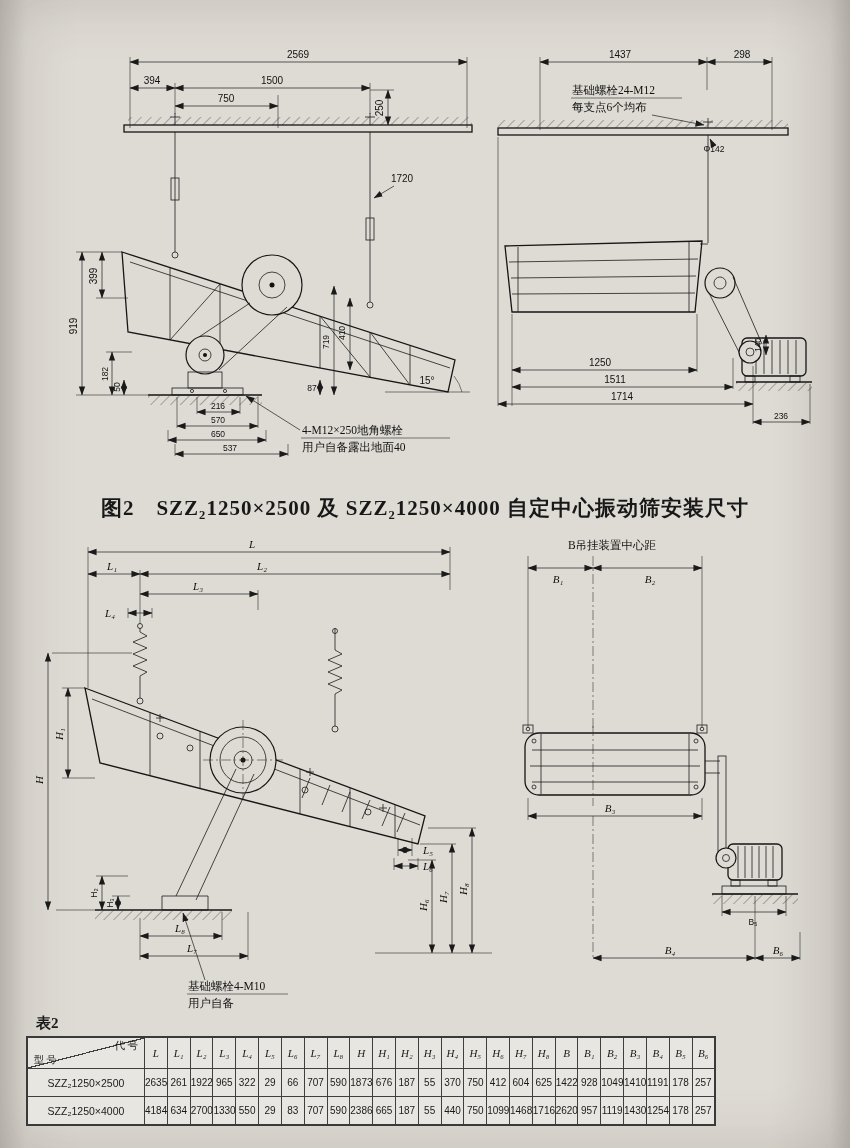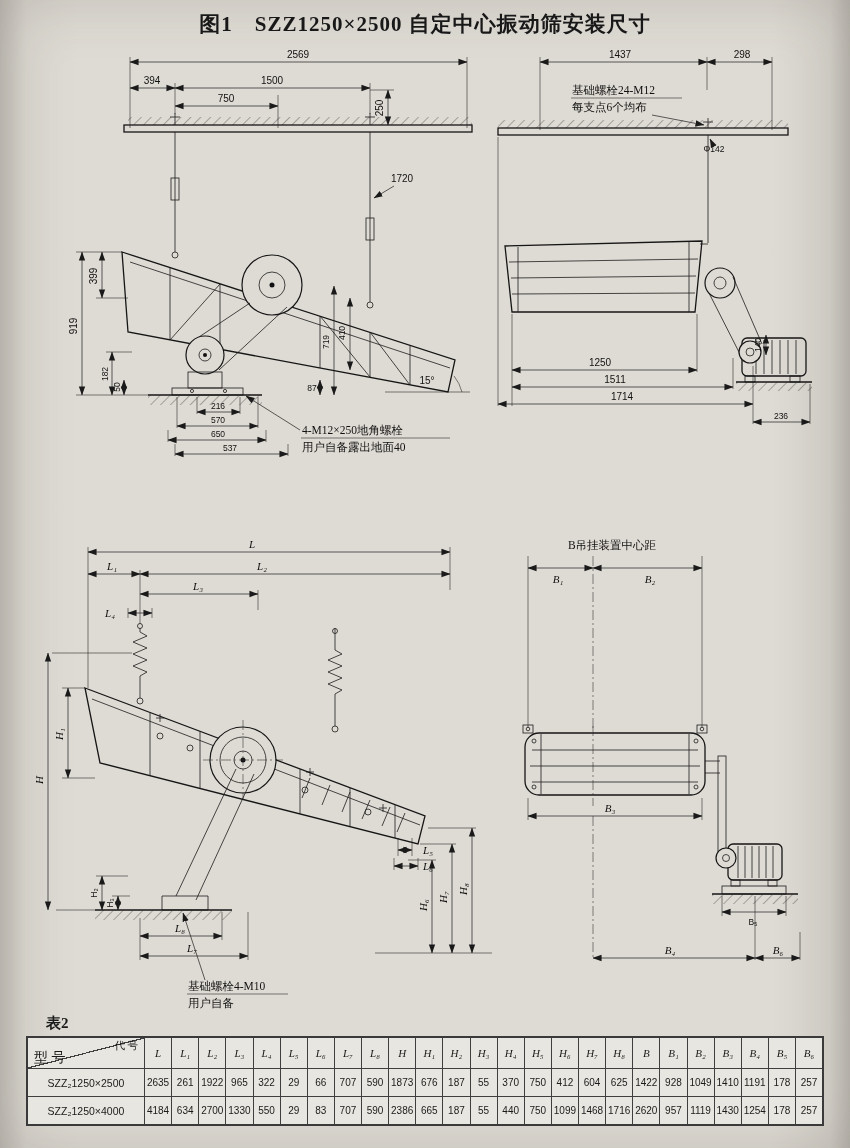--- a/index.html
+++ b/index.html
@@ -34,53 +34,52 @@
   .ldr { stroke:#1c1c1c; stroke-width:.7; fill:none; marker-end:url(#ar); }
   .cl  { stroke:#2a2a2a; stroke-width:.55; stroke-dasharray:10 3 2 3; fill:none; }
   .fillbg { fill:#dedbd4; stroke:#161616; stroke-width:1.2; }
   text.d  { font-family:"Liberation Sans",sans-serif; font-size:10px; fill:#111; text-anchor:middle; }
   text.s  { font-family:"Liberation Sans",sans-serif; font-size:8.5px; fill:#111; text-anchor:middle; }
   text.lb { font-family:"Liberation Serif",serif; font-style:italic; font-size:11px; fill:#111; text-anchor:middle; }
   text.n  { font-family:"Liberation Serif",serif; font-size:11.5px; fill:#111; }
 
   
   #tbl-caption {
-    position:absolute; left:46px; top:1014px;
+    position:absolute; left:36px; top:1014px;
     font-family:"Liberation Serif",serif; font-size:15px; font-weight:700;
   }
   #dim-table {
-    position:absolute; left:26px; top:1036px; width:798px;
+    position:absolute; left:26px; top:1036px; width:690px;
     border-collapse:collapse; table-layout:fixed;
     background:#e8e6e0;
     border:2px solid #3a3a3a;
   }
   #dim-table th, #dim-table td {
     border:1px solid #3f3f3f; text-align:center; vertical-align:middle;
     font-family:"Liberation Sans",sans-serif; padding:0;
   }
   #dim-table th { font-size:11px; font-weight:400; height:30px;
     font-family:"Liberation Serif",serif; font-style:italic; }
   #dim-table td { font-size:10px; height:27px; }
   #dim-table td.model-cell { font-size:10.5px; }
   th.corner {
     width:116px; position:relative; font-style:normal !important;
     background:
       linear-gradient(to bottom right,
         transparent calc(50% - .6px), #3f3f3f calc(50% - .6px),
         #3f3f3f calc(50% + .6px), transparent calc(50% + .6px));
   }
   th.corner .ct { position:absolute; top:1px; right:6px; font-size:10.5px; font-family:"Liberation Serif",serif; }
-  th.corner .cb { position:absolute; bottom:1px; left:6px; font-size:14px; font-family:"Liberation Serif",serif; }
+  th.corner .cb { position:absolute; bottom:1px; left:6px; font-size:10px; font-family:"Liberation Serif",serif; }
 </style>
 </head>
 <body>
 
 <div class="page">
 
-  <div id="title1" class="fig-title">图1　SZZ1250×2500 自定中心振动筛安装尺寸</div>
 
   <svg id="fig1" width="850" height="450" viewBox="0 0 850 450">
     <defs>
       <marker id="ar" viewBox="0 0 10 10" refX="9.5" refY="5" markerWidth="9" markerHeight="9" orient="auto-start-reverse" markerUnits="userSpaceOnUse">
         <path d="M0,1.5 L10,5 L0,8.5 z" fill="#1a1a1a"></path>
       </marker>
       <pattern id="hat" width="7" height="7" patternUnits="userSpaceOnUse" patternTransform="rotate(45)">
         <line x1="0" y1="0" x2="0" y2="7" stroke="#2e2e2e" stroke-width=".7"></line>
       </pattern>
     </defs>
@@ -258,20 +257,21 @@
       <line class="dim" x1="498" y1="364" x2="753" y2="364"></line>
       <text class="d" x="622" y="360">1714</text>
       <line class="dim" x1="766" y1="295" x2="766" y2="315"></line>
       <text class="s" x="761" y="305" transform="rotate(-90 761 305)">140</text>
       <line class="ext" x1="810" y1="344" x2="810" y2="384"></line>
       <line class="dim" x1="753" y1="382" x2="810" y2="382"></line>
       <text class="s" x="781" y="379">236</text>
     </g>
   </svg>
 
+  <div id="title2" class="fig-title">图2　SZZ₂1250×2500 及 SZZ₂1250×4000 自定中心振动筛安装尺寸</div>
 
   <svg id="fig2" width="850" height="486" viewBox="0 0 850 486">
 
     <g>
 
       <line class="ext" x1="88" y1="19" x2="88" y2="160"></line>
       <line class="ext" x1="450" y1="19" x2="450" y2="62"></line>
       <line class="ext" x1="140" y1="42" x2="140" y2="96"></line>
       <line class="ext" x1="258" y1="62" x2="258" y2="82"></line>
       <line class="ext" x1="128" y1="80" x2="128" y2="90"></line>

